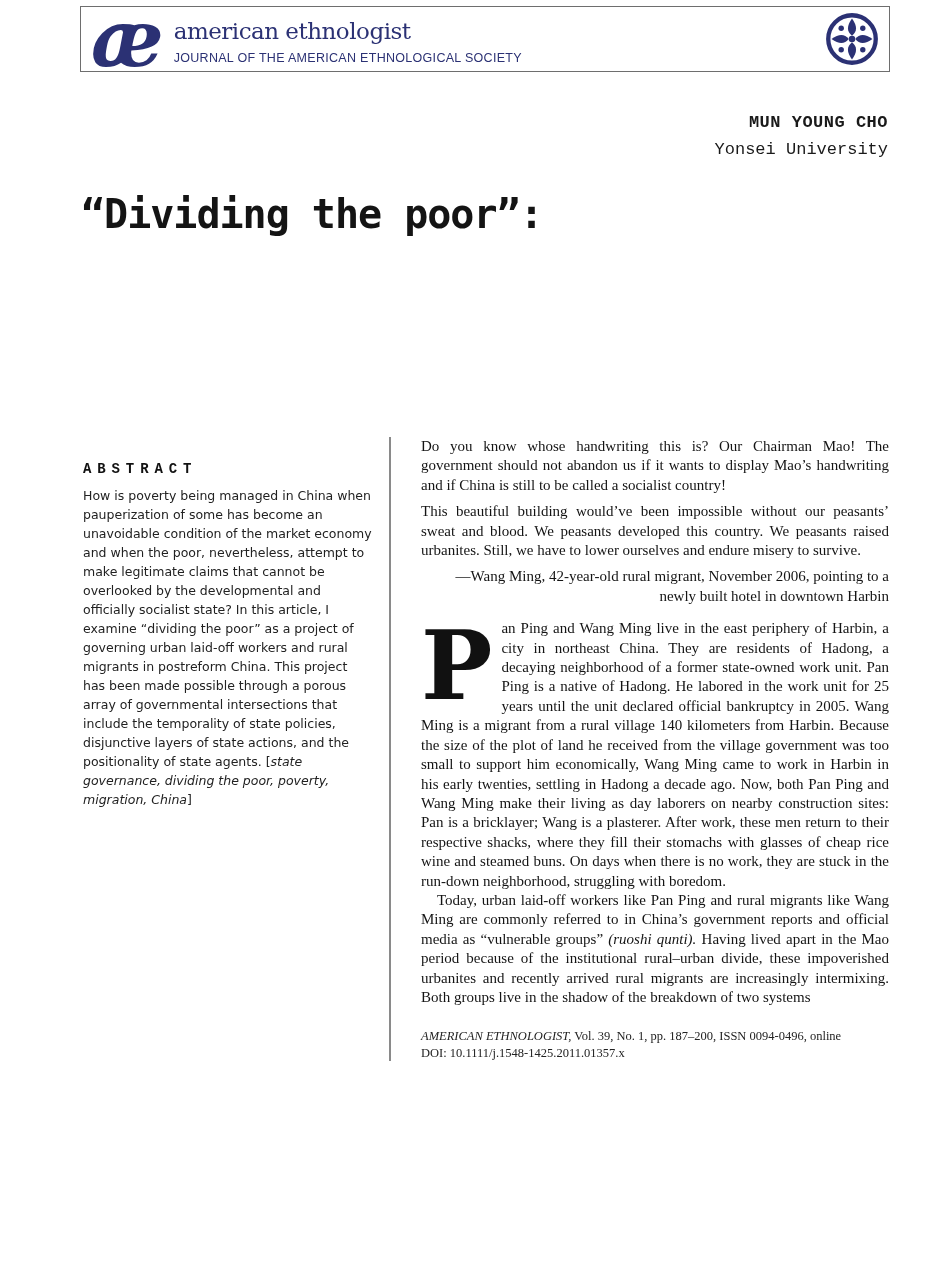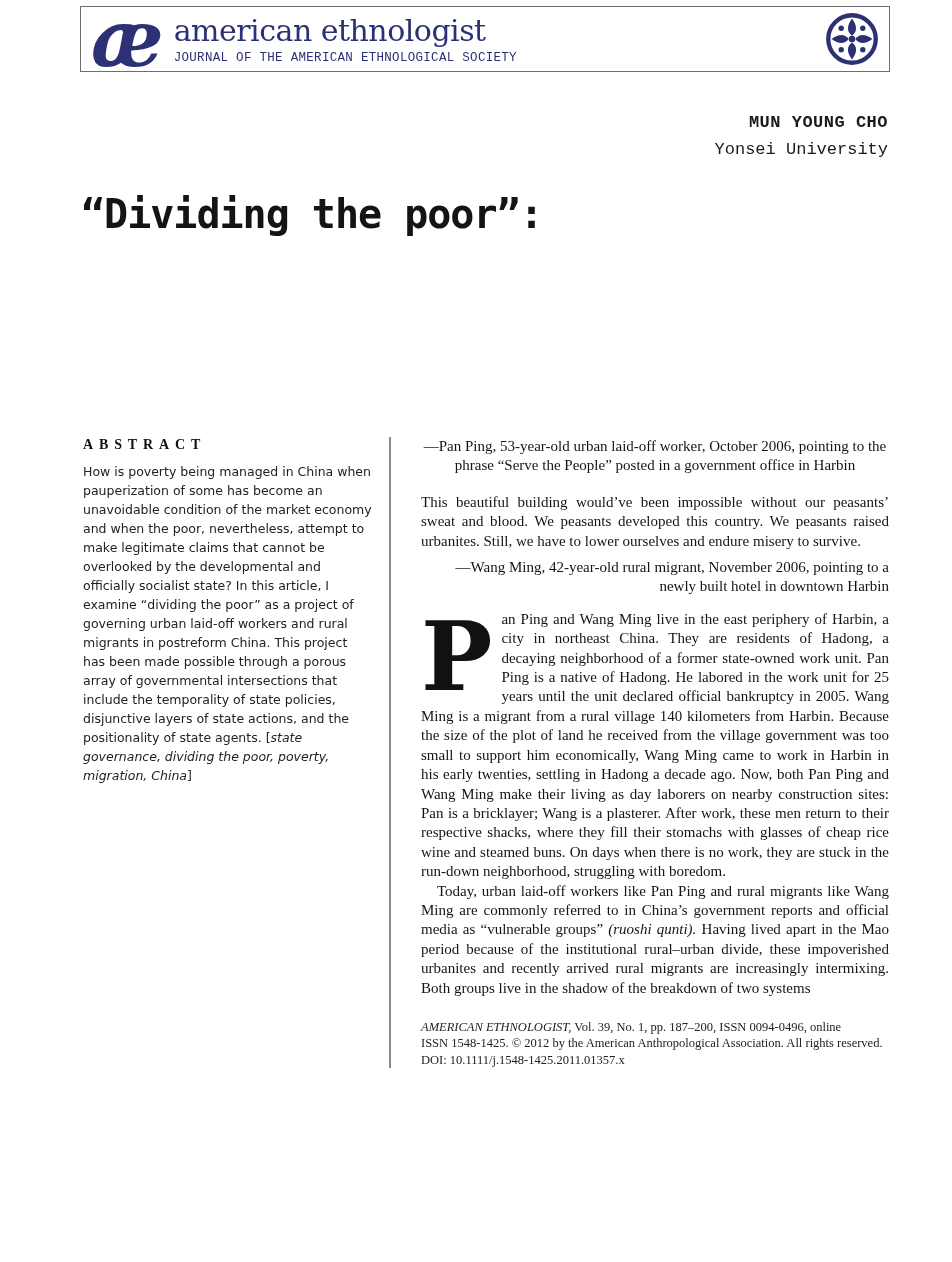--- a/index.html
+++ b/index.html
@@ -13,25 +13,25 @@
     position:absolute; left:80px; top:6px; width:808px; height:64px;
     border:1px solid #6e6e6e; background:#fff;
     display:flex; align-items:center; overflow:hidden;
   }
   .ae-lig {
     font-family:"DejaVu Serif", serif; font-style:italic; font-weight:bold;
     font-size:78px; line-height:62px; color:#2b3174; margin:0 4px 0 10px;
   }
   .mast-text { margin-left:6px; }
   .mast-name {
-    font-family:"DejaVu Serif", serif; font-size:30px; line-height:34px;
+    font-family:"DejaVu Serif", serif; font-size:23px; line-height:34px;
     color:#2b3174; letter-spacing:-0.5px;
   }
   .mast-sub {
-    font-family:Liberation Mono, monospace; font-size:12.5px; color:#2b3174;
+    font-family:Liberation Sans, sans-serif; font-size:12.5px; color:#2b3174;
     margin-top:3px; letter-spacing:0.3px;
   }
   .mast-seal { margin-left:auto; margin-right:10px; display:block; }
 
   
   .author-block {
     position:absolute; top:113px; right:64px; text-align:right;
     font-family:Liberation Mono, monospace; color:#1a1a1a;
   }
   .author-name { font-weight:bold; font-size:17px; letter-spacing:0.5px; }
@@ -45,22 +45,22 @@
   .article-title { font-weight:bold; font-size:40px; line-height:44px; letter-spacing:-1px; }
   .article-subtitle { font-size:23px; line-height:46px; margin-top:22px; letter-spacing:-0.5px; }
 
   
   .columns {
     position:absolute; left:83px; top:437px; width:806px;
     display:flex; align-items:stretch;
   }
   .left-col { flex:0 0 290px; width:290px; font-family:"DejaVu Sans", sans-serif; color:#222; }
   .abstract-heading {
-    font-family:Liberation Serif, serif; font-weight:bold; font-size:14px;
-    letter-spacing:0.42em; color:#111; margin-bottom:9px;
+    font-family:Liberation Mono, monospace; font-weight:bold; font-size:14px;
+    letter-spacing:0.42em; color:#111; margin-bottom:9px;margin-top:24px;
   }
   .abstract-body { font-size:12.5px; line-height:19px; }
   .abstract-body .kw { font-style:italic; }
 
   .divider { flex:0 0 2px; background:#8a8a8a; margin-left:16px; margin-right:30px; }
 
   .right-col {
     flex:0 0 468px; width:468px; font-size:15px; line-height:19.4px;
     text-align:justify; color:#141414;
   }
@@ -121,31 +121,30 @@
 
     <div class="left-col">
       <div class="abstract-heading">ABSTRACT</div>
       <div class="abstract-body"><span>How is poverty being managed in China when pauperization of some has become an unavoidable condition of the market economy and when the poor, nevertheless, attempt to make legitimate claims that cannot be overlooked by the developmental and officially socialist state? In this article, I examine “dividing the poor” as a project of governing urban laid-off workers and rural migrants in postreform China. This project has been made possible through a porous array of governmental intersections that include the temporality of state policies, disjunctive layers of state actions, and the positionality of state agents. </span><span>[</span><span class="kw">state governance, dividing the poor, poverty, migration, China</span><span>]</span></div>
     </div>
 
     <div class="divider"></div>
 
     <div class="right-col">
 
-      <p class="attribution attr-center">—Pan Ping, 53-year-old urban laid-off worker, October 2006, pointing to the phrase “Serve the People” posted in a government office in Harbin</p>
+      <p class="epigraph">Do you know whose handwriting this is? Our Chairman Mao! The government should not abandon us if it wants to display Mao’s handwriting and if China is still to be called a socialist country!</p>
 
       <p class="epigraph">This beautiful building would’ve been impossible without our peasants’ sweat and blood. We peasants developed this country. We peasants raised urbanites. Still, we have to lower ourselves and endure misery to survive.</p>
       <p class="attribution attr-right">—Wang Ming, 42-year-old rural migrant, November 2006, pointing to a newly built hotel in downtown Harbin</p>
 
       <p class="body-para"><span class="dropcap">P</span><span>an Ping and Wang Ming live in the east periphery of Harbin, a city in northeast China. They are residents of Hadong, a decaying neighborhood of a former state-owned work unit. Pan Ping is a native of Hadong. He labored in the work unit for 25 years until the unit declared official bankruptcy in 2005. Wang Ming is a migrant from a rural village 140 kilometers from Harbin. Because the size of the plot of land he received from the village government was too small to support him economically, Wang Ming came to work in Harbin in his early twenties, settling in Hadong a decade ago. Now, both Pan Ping and Wang Ming make their living as day laborers on nearby construction sites: Pan is a bricklayer; Wang is a plasterer. After work, these men return to their respective shacks, where they fill their stomachs with glasses of cheap rice wine and steamed buns. On days when there is no work, they are stuck in the run-down neighborhood, struggling with boredom.</span></p>
 
       <p class="body-para para-indent"><span>Today, urban laid-off workers like Pan Ping and rural migrants like Wang Ming are commonly referred to in China’s government reports and official media as “vulnerable groups” </span><span class="ital">(ruoshi qunti).</span><span> Having lived apart in the Mao period because of the institutional rural–urban divide, these impoverished urbanites and recently arrived rural migrants are increasingly intermixing. Both groups live in the shadow of the breakdown of two systems</span></p>
 
       <div class="footer">
         <div><span class="ital">AMERICAN ETHNOLOGIST,</span><span> Vol. 39, No. 1, pp. 187–200, ISSN 0094-0496, online</span></div>
-        <div>ISSN 1548-1425. © 2012 by the American Anthropological Association. All rights reserved.</div>
         <div>DOI: 10.1111/j.1548-1425.2011.01357.x</div>
       </div>
 
     </div>
   </div>
 
 </div>
 
 </body></html>

